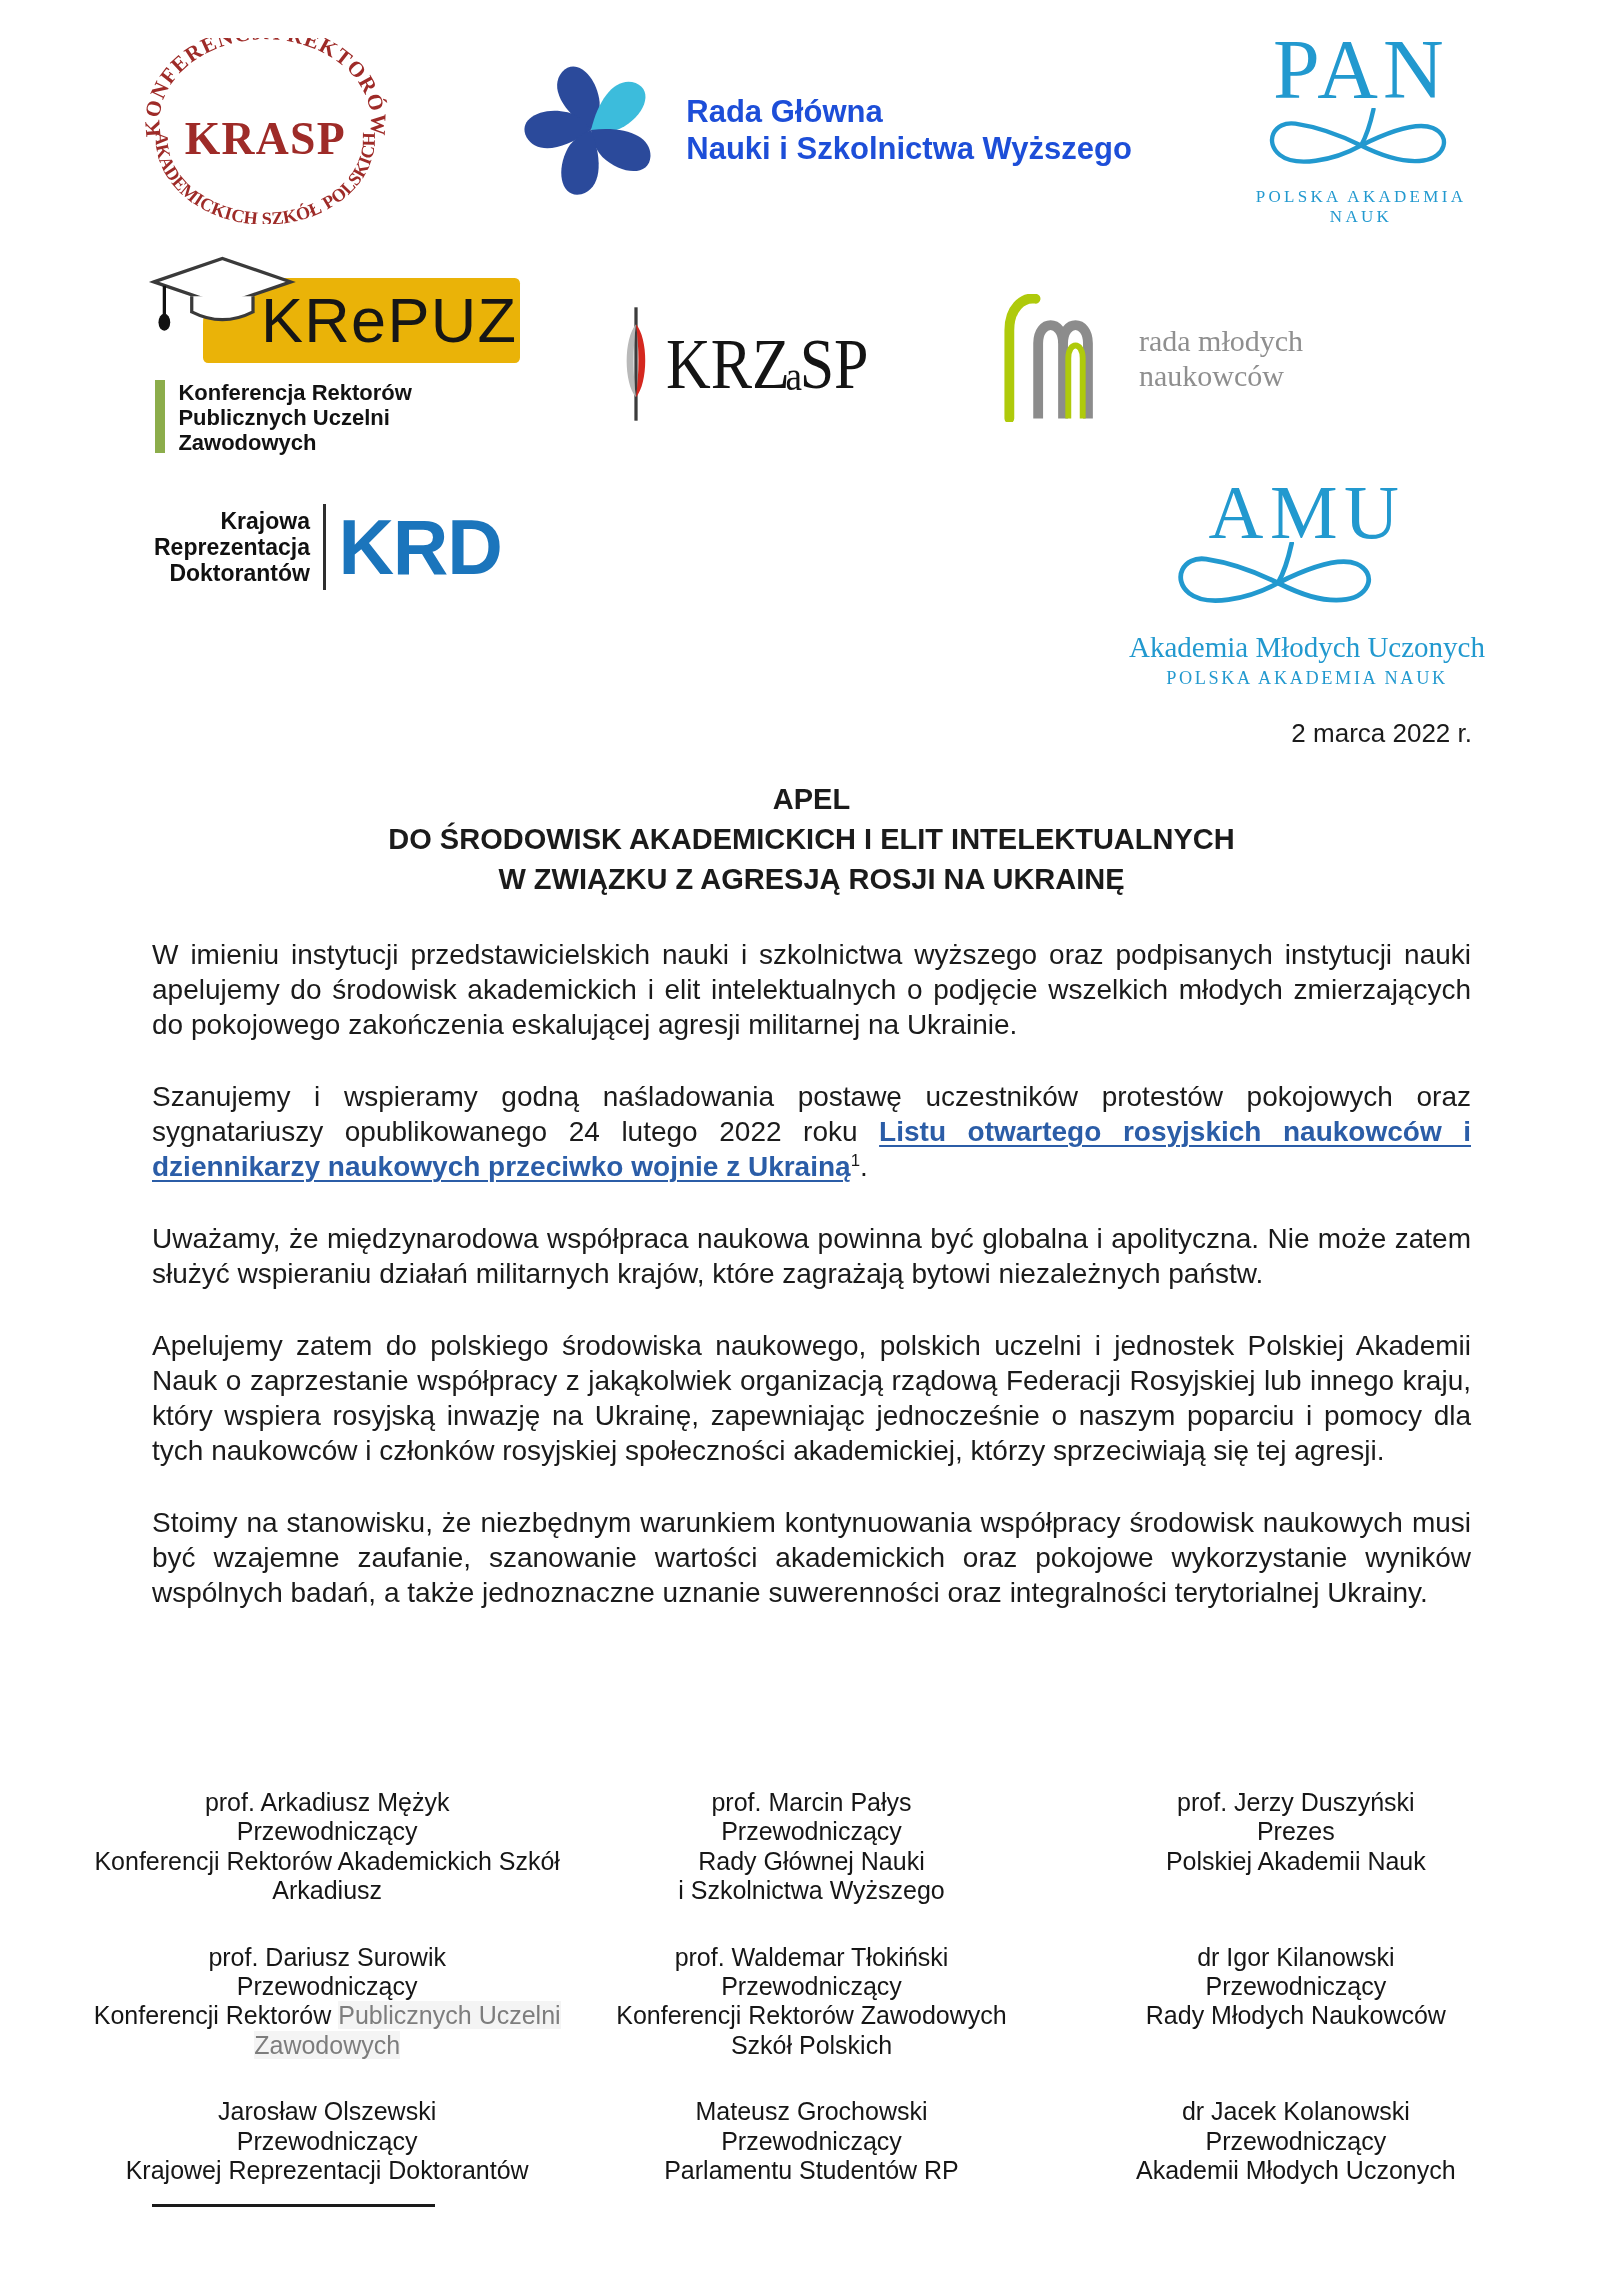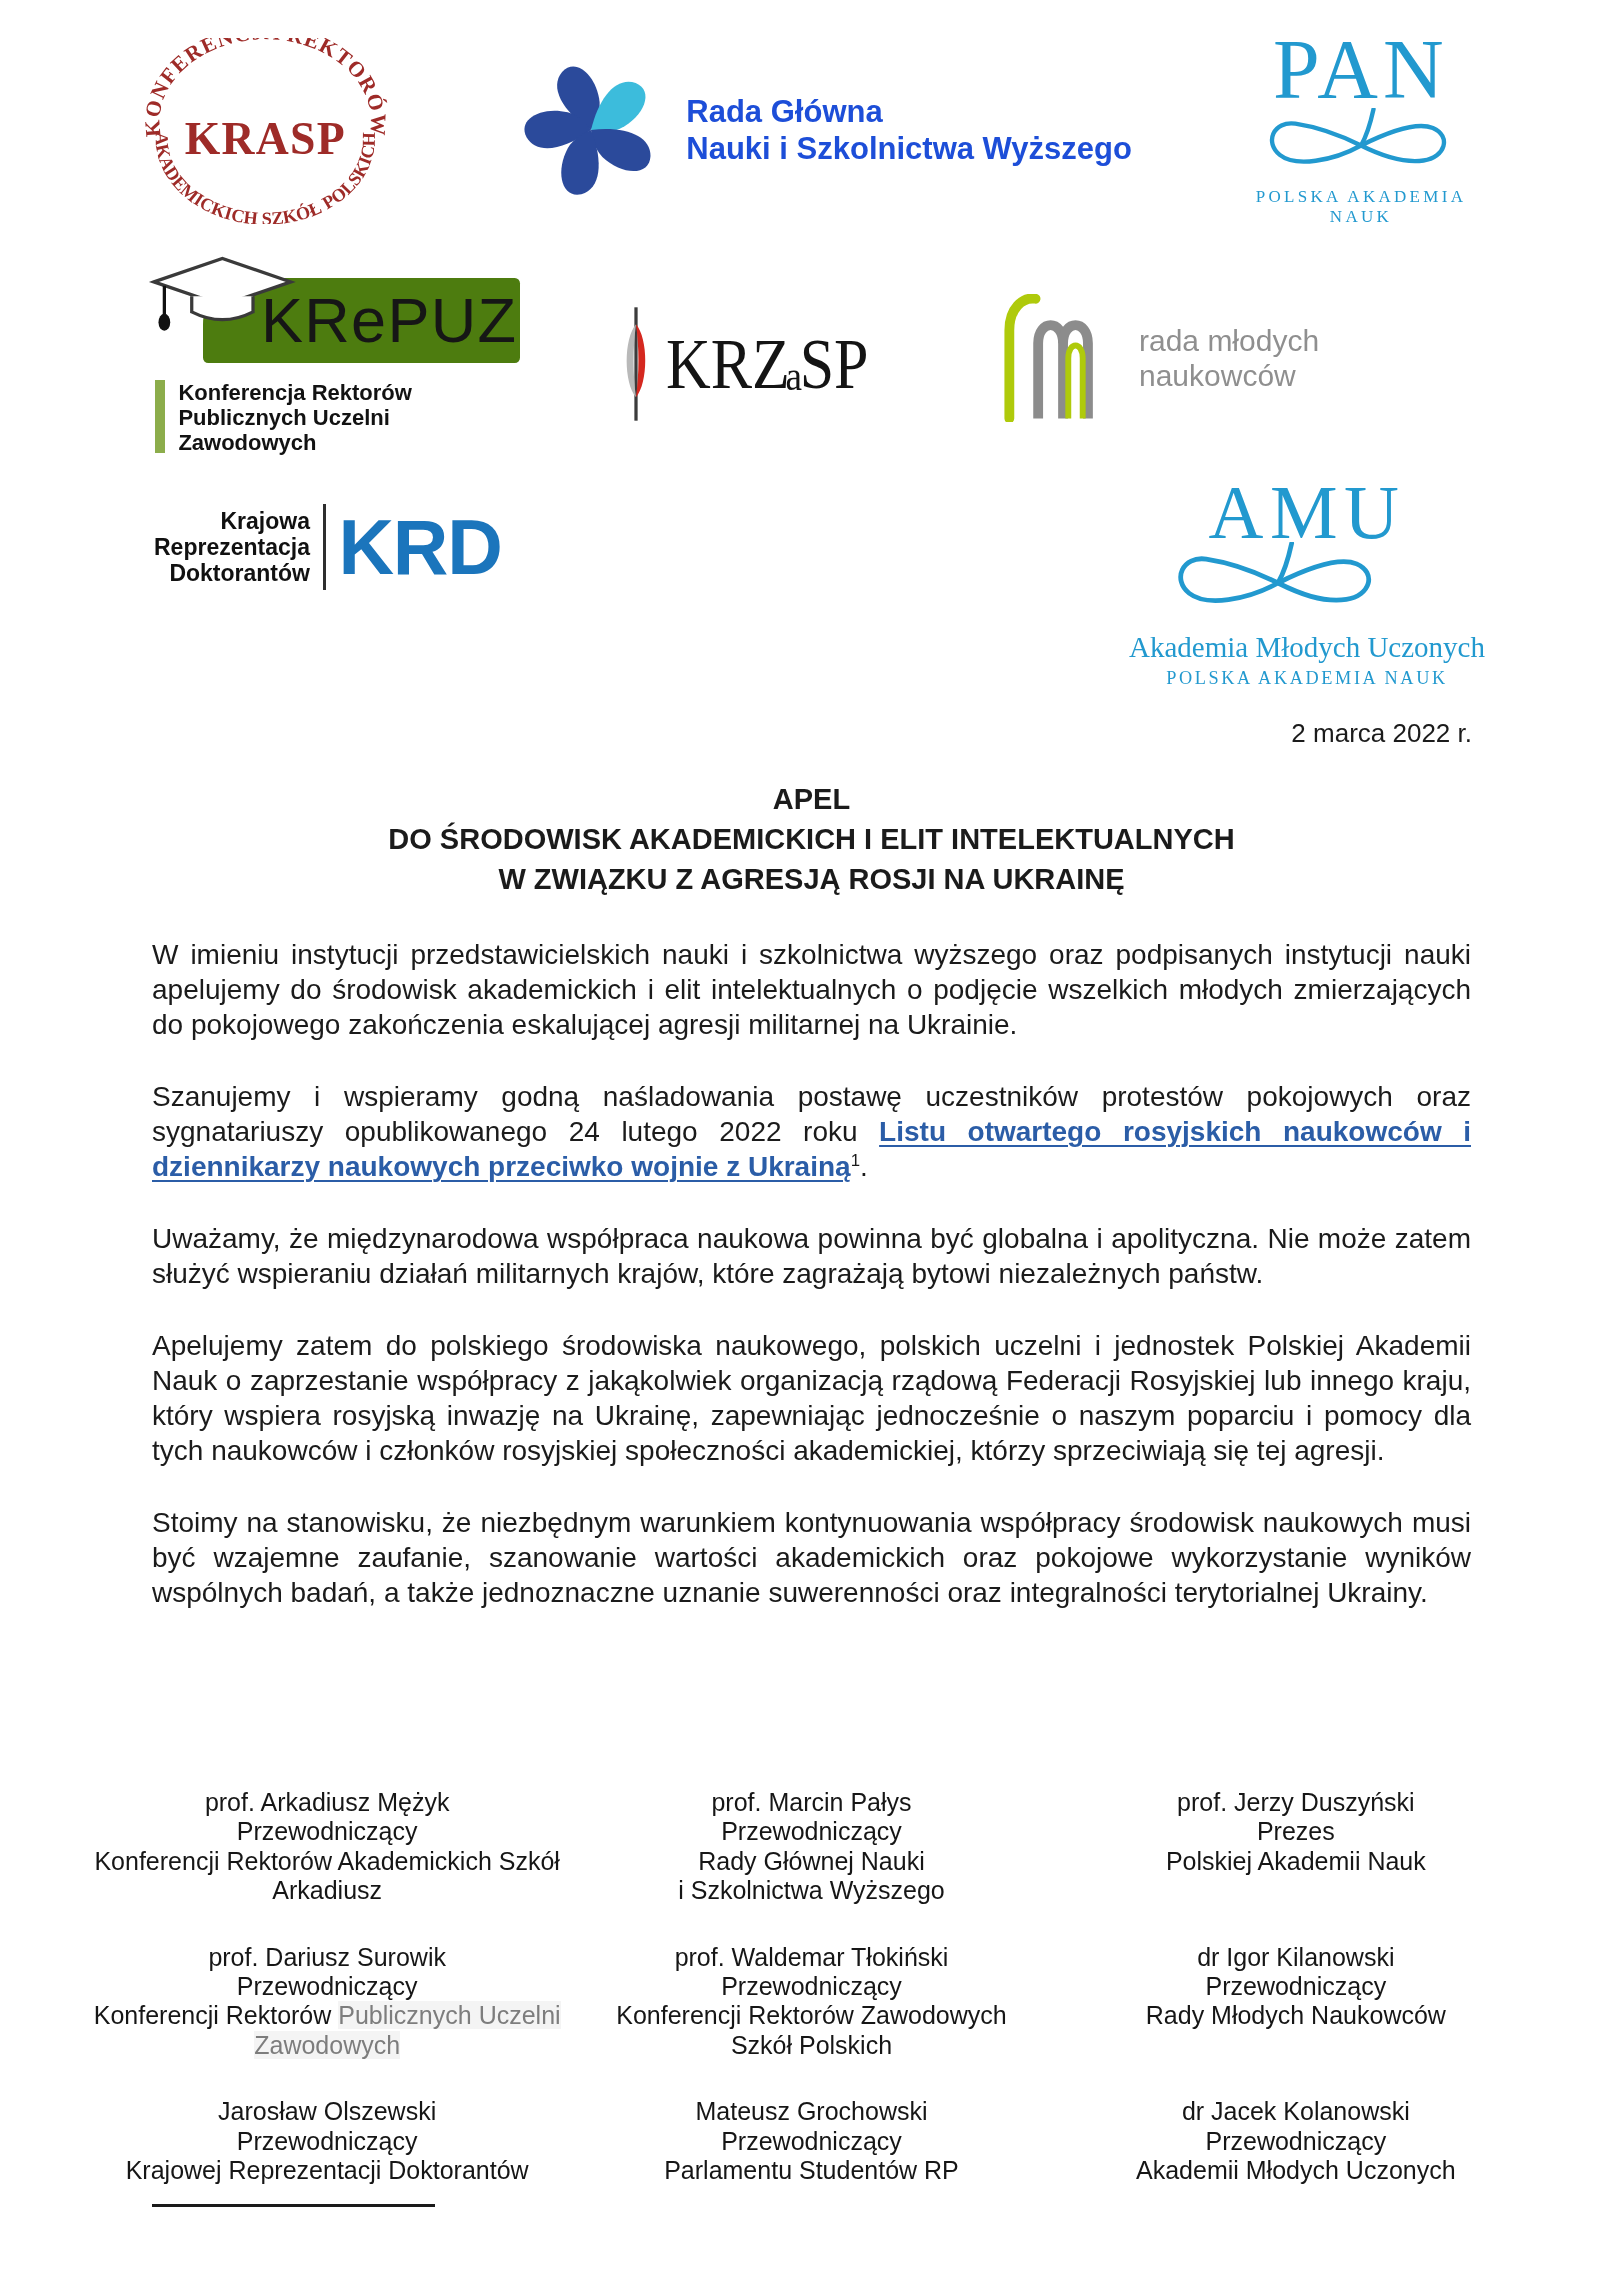--- a/index.html
+++ b/index.html
@@ -9,33 +9,33 @@
   }
   
   .krasp-logo { position:absolute; left:139px; top:38px; width:252px; height:186px; }
   .rg-logo { position:absolute; left:514px; top:51px; display:flex; align-items:center; height:157px; }
   .rg-text { margin-left:18.3px; font-weight:bold; color:#1d4ed8; font-size:31px; line-height:37px; }
   .pan-logo { position:absolute; left:1230px; top:27.5px; width:262px; text-align:center; color:#2299cf; }
   .pan-acronym { font-family:"Liberation Serif", serif; font-size:84px; line-height:1; letter-spacing:5.2px; }
   .pan-sub { font-family:"Liberation Serif", serif; font-size:17px; letter-spacing:3.3px; margin-top:2.6px; }
   
   .krepuz-logo { position:absolute; left:147px; top:252px; width:376px; height:200px; }
-  .krepuz-box { position:absolute; left:56px; top:26px; width:317px; height:85px; background:#4d7c0f;
+  .krepuz-box { position:absolute; left:56px; top:26px; width:317px; height:85px; background:#eab308;
                 border-radius:46px 5.2px 5.2px 5.2px; }
   .krepuz-acronym { font-size:63px; color:#161616; line-height:84px; padding-left:58px; letter-spacing:1.3px; }
   .krepuz-cap { position:absolute; left:0; top:-3.9px; z-index:2; }
   .krepuz-caption { position:absolute; left:7.9px; top:128px; display:flex; }
   .krepuz-bar { width:10.5px; height:73px; background:#8cad4b; margin-right:13px; }
   .krepuz-lines { font-weight:bold; font-size:22px; line-height:25px; color:#121212; }
   .krzasp-logo { position:absolute; left:615px; top:306px; display:flex; align-items:center; gap:9.2px; }
   .krzasp-text { font-family:"Liberation Serif", serif; font-size:72px; color:#141414;
                  transform:scaleX(0.86); transform-origin:left center; white-space:nowrap; }
   .krzasp-a { font-size:0.6em; position:relative; top:0.06em; margin:0 -2.6px 0 -5.2px; }
   .rmn-logo { position:absolute; left:991px; top:294px; display:flex; align-items:center; gap:17px; }
-  .rmn-text { color:#8f8f8f; font-size:30px; line-height:35px; }
+  .rmn-text { color:#8f8f8f; font-size:30px; line-height:35px;font-family:Liberation Serif, serif; }
   
   .krd-logo { position:absolute; left:154px; top:504px; display:flex; align-items:center; gap:13px; }
   .krd-caption { text-align:right; font-weight:bold; font-size:23px; line-height:26px; color:#111; }
   .krd-divider { width:2.6px; height:86px; background:#2e2e2e; }
   .krd-acronym { font-size:77px; font-weight:800; color:#1b75bc; letter-spacing:-1.3px; line-height:1; }
   .psrp-logo { position:absolute; left:645px; top:458px; width:281px; text-align:center; color:#24417b; }
   .psrp-text { margin-top:9.2px; font-size:27px; line-height:33px; }
   .amu-logo { position:absolute; left:1106px; top:474px; width:402px; text-align:center; color:#2299cf;
               font-family:"Liberation Serif", serif; }
   .amu-acronym { font-size:76px; line-height:1; letter-spacing:6.5px; }

